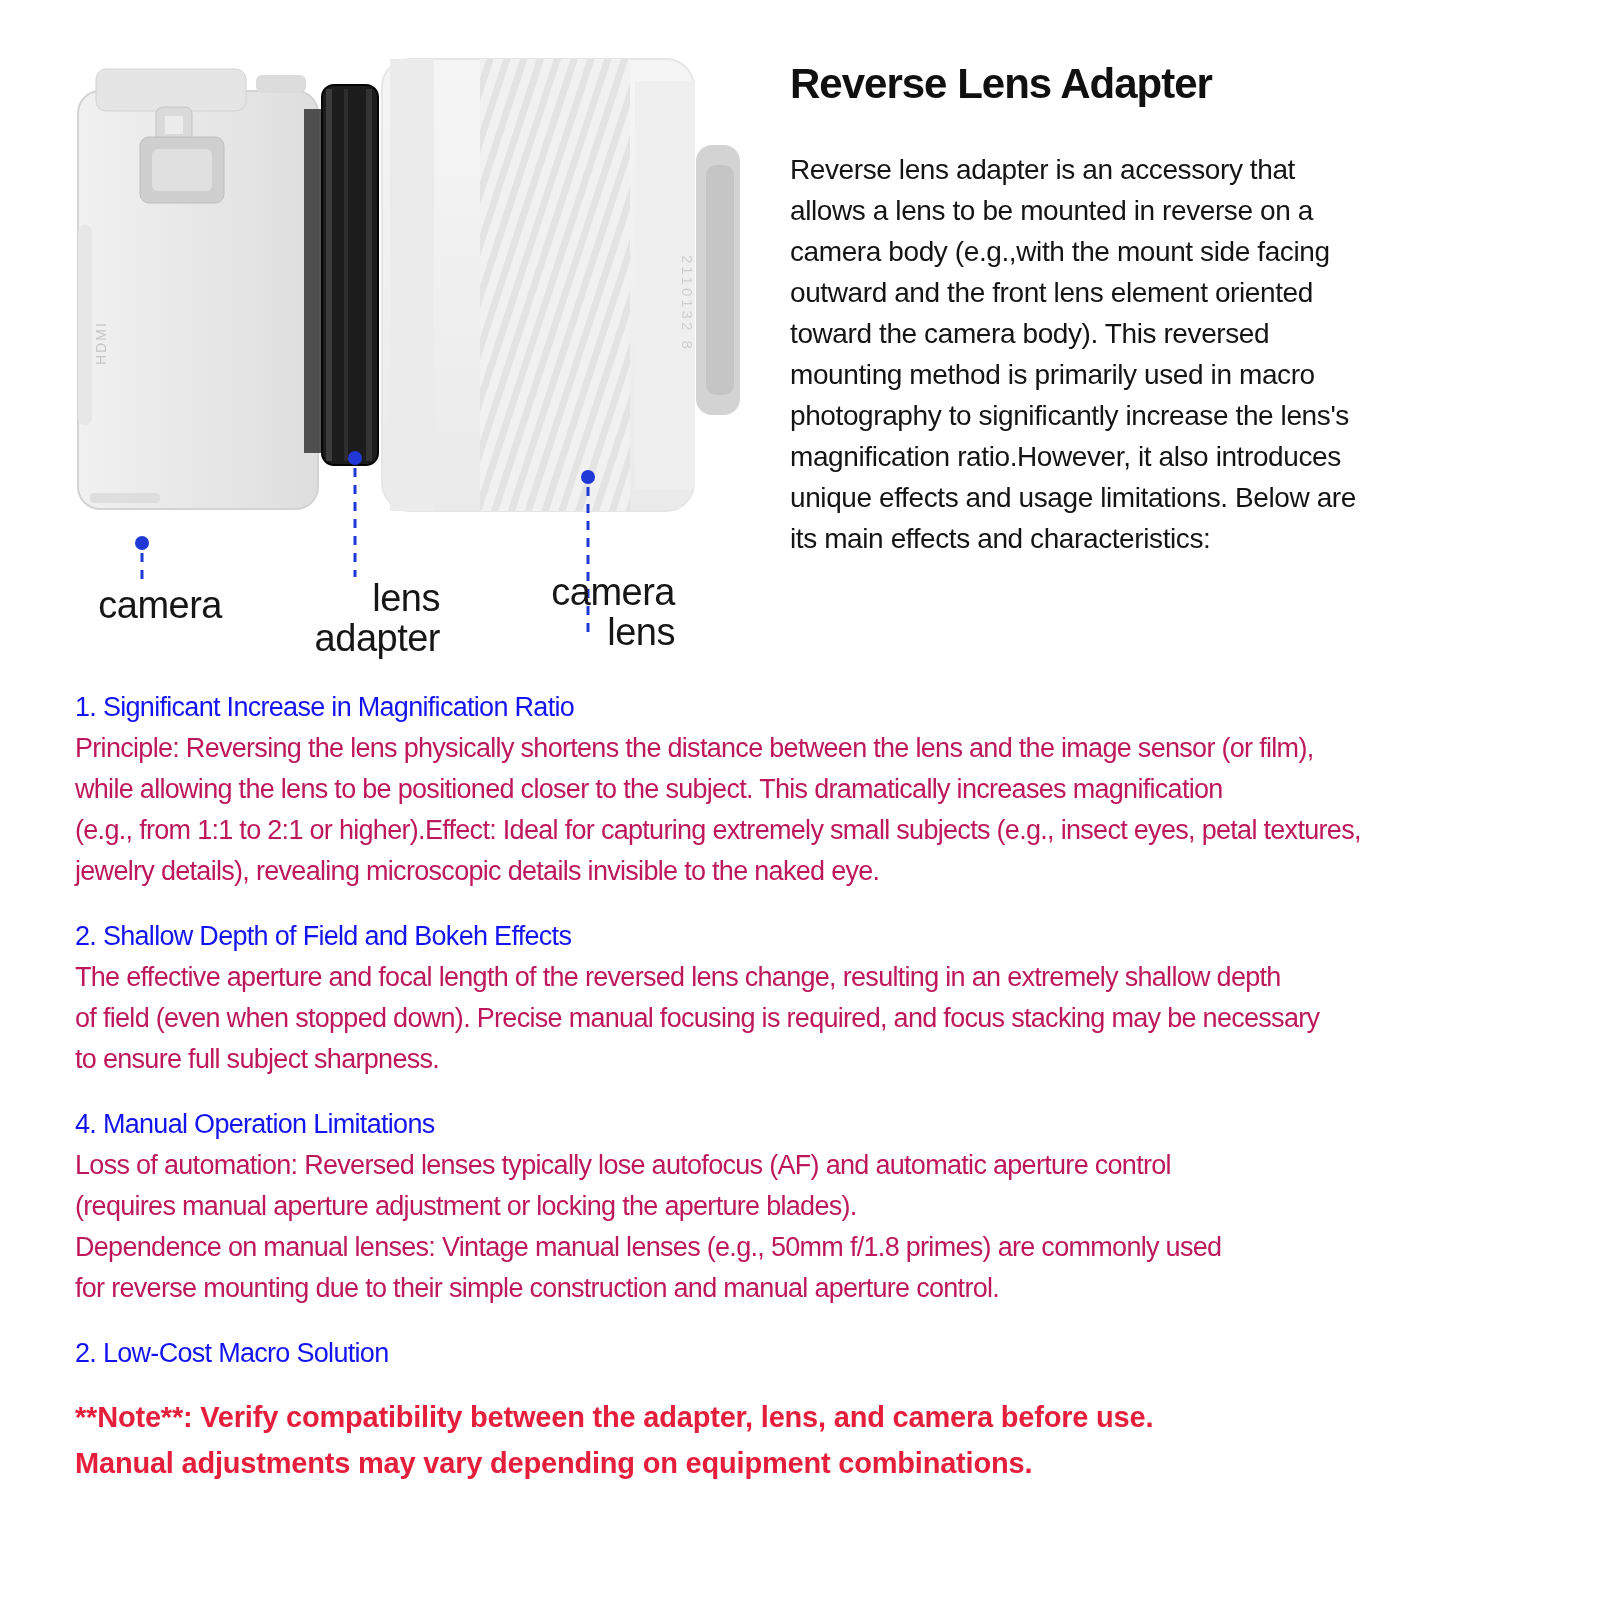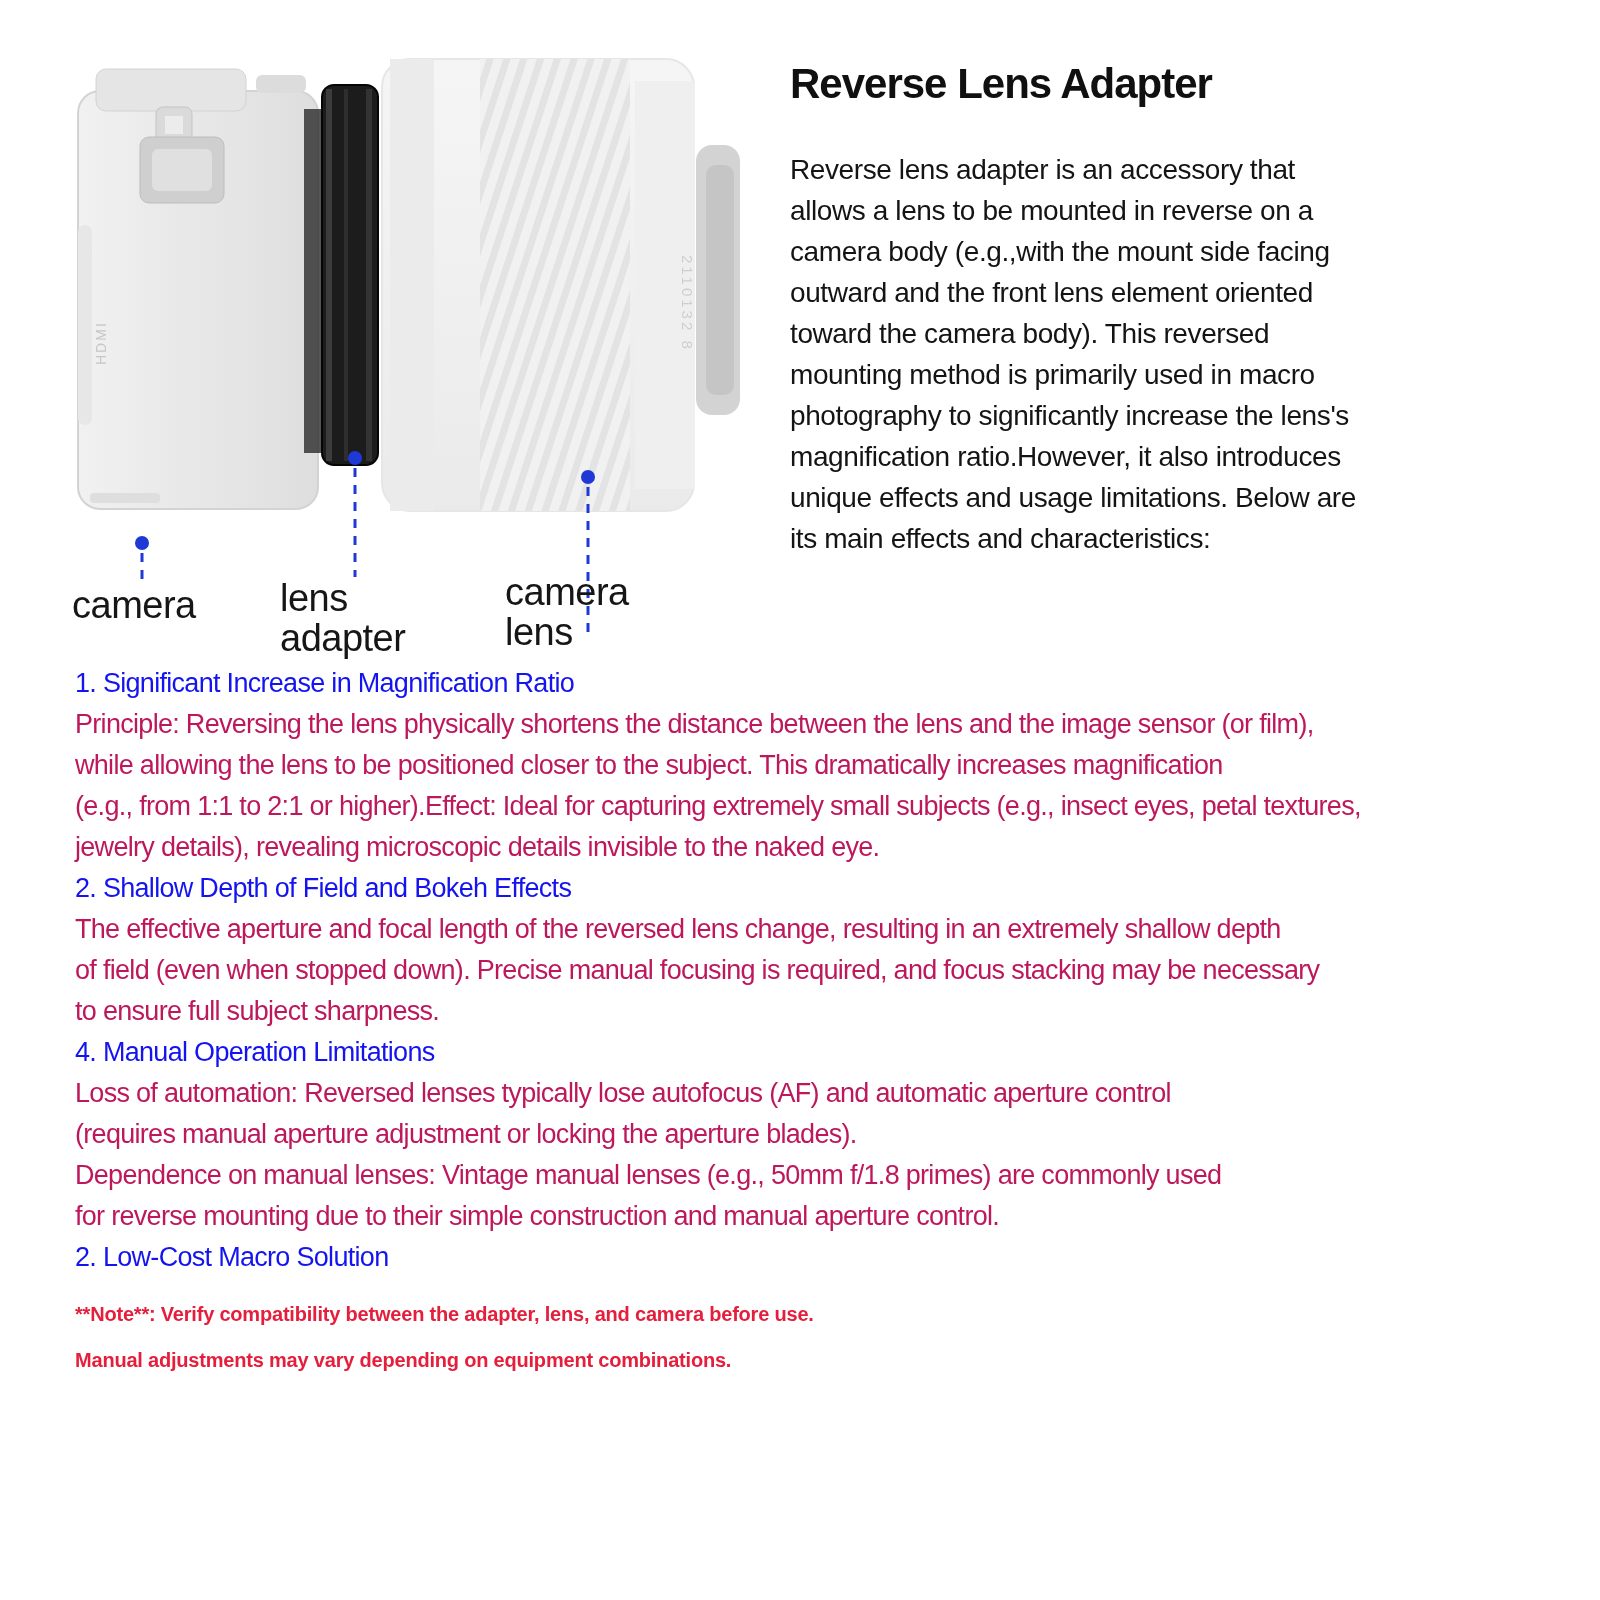--- a/index.html
+++ b/index.html
@@ -18,35 +18,35 @@
     font-size:42px; font-weight:700; letter-spacing:-1px; color:#101010;
   }
   .intro {
     position:absolute; left:790px; top:149px; width:700px;
     font-size:28px; line-height:41px; letter-spacing:-0.4px;
     white-space:pre; color:#141414;
   }
 
   .label {
     position:absolute; font-size:38px; letter-spacing:-0.5px;
-    text-align:left; line-height:40px; white-space:pre; color:#161616;
+    text-align:right; line-height:40px; white-space:pre; color:#161616;
   }
   .label-camera  { left:72px;  top:585px; width:150px; }
   .label-adapter { left:280px; top:578px; width:160px; }
   .label-lens    { left:505px; top:572px; width:170px; }
 
   .content {
     position:absolute; left:75px; top:663px; width:1520px;
     font-size:27px; line-height:41px; letter-spacing:-0.7px;
   }
-  .sec-heading { color:var(--blue,#1414f0); }
+  .sec-heading { color:var(--blue,#1414f0);margin-top:24px; }
   .sec-body { white-space:pre; color:#be185d; }
   .note {
-    margin-top:13px; color:var(--red,#e51e3c); font-weight:700;
-    font-size:20px; line-height:46px; white-space:pre; letter-spacing:-0.2px;
+    margin-top:20px; color:var(--red,#e51e3c); font-weight:700;
+    font-size:29px; line-height:46px; white-space:pre; letter-spacing:-0.2px;
   }
 </style>
 </head>
 <body>
 
 <div class="page">
 
   <div class="photo">
     <svg viewBox="0 0 680 630" width="680" height="630" xmlns="http://www.w3.org/2000/svg">
       <defs>

